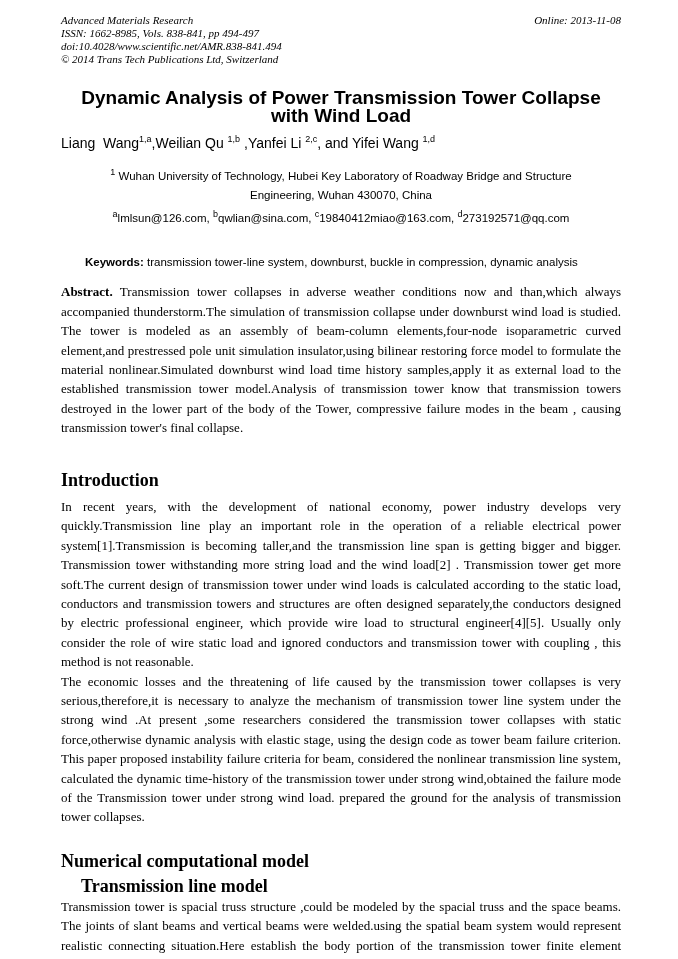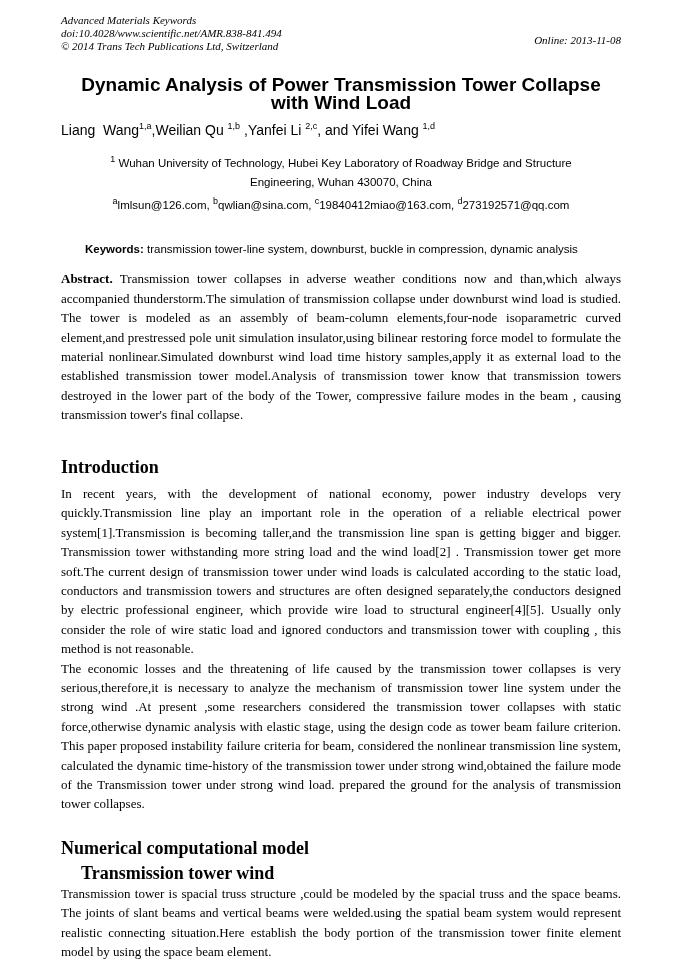--- a/index.html
+++ b/index.html
@@ -20,21 +20,21 @@
   .header-row {
     display: flex;
     justify-content: space-between;
     align-items: flex-start;
     font-family: "Liberation Serif", serif;
     font-style: italic;
     font-size: 11px;
     line-height: 13px;
   }
   .header-left div { white-space: nowrap; }
-  .header-right { white-space: nowrap; margin-top: 20px; }
+  .header-right { white-space: nowrap; }
   
   .title {
     margin: 23px auto 0 auto;
     text-align: center;
     font-family: "Liberation Sans", sans-serif;
     font-weight: bold;
     font-size: 19px;
     line-height: 18px;
     padding: 0 8px;
   }
@@ -90,21 +90,22 @@
   .sub-heading { margin-top: 6px; text-indent: 20px; }
   .run-in { font-weight: bold; }
 </style>
 </head>
 <body>
 
 <div class="page">
 
   <div class="header-row">
     <div class="header-left">
-      <div>Advanced Materials Keywords</div>
+      <div>Advanced Materials Research</div>
+      <div>ISSN: 1662-8985, Vols. 838-841, pp 494-497</div>
       <div>doi:10.4028/www.scientific.net/AMR.838-841.494</div>
       <div>© 2014 Trans Tech Publications Ltd, Switzerland</div>
     </div>
     <div class="header-right">Online: 2013-11-08</div>
   </div>
 
   <div class="title">Dynamic Analysis of Power Transmission Tower Collapse with Wind Load</div>
 
   <div class="authors"><span>Liang  Wang</span><sup>1,a</sup><span>,</span><span>Weilian Qu </span><sup>1,b</sup><span> ,</span><span>Yanfei Li </span><sup>2,c</sup><span>, and </span><span>Yifei Wang </span><sup>1,d</sup></div>
 
@@ -114,16 +115,16 @@
 
   <div class="keywords"><span class="run-in">Keywords:</span><span> transmission tower-line system, downburst, buckle in compression, dynamic analysis</span></div>
 
   <p class="body-text abstract-para"><span class="run-in">Abstract.</span><span> Transmission tower collapses in adverse weather conditions now and than,which always accompanied thunderstorm.The simulation of transmission collapse under downburst wind load is studied. The tower is modeled as an assembly of beam-column elements,four-node isoparametric curved element,and prestressed pole unit simulation insulator,using bilinear restoring force model to formulate the material nonlinear.Simulated downburst wind load time history samples,apply it as external load to the established transmission tower model.Analysis of transmission tower know that transmission towers destroyed in the lower part of the body of the Tower, compressive failure modes in the beam , causing transmission tower's final collapse.</span></p>
 
   <h2 class="section-heading intro-heading">Introduction</h2>
   <p class="body-text">In recent years, with the development of national economy, power industry develops very quickly.Transmission line play an important role in the operation of a reliable electrical power system[1].Transmission is becoming taller,and the transmission line span is getting bigger and bigger. Transmission tower withstanding more string load and the wind load[2] . Transmission tower get more soft.The current design of transmission tower under wind loads is calculated according to the static load, conductors and transmission towers and structures are often designed separately,the conductors designed by electric professional engineer, which provide wire load to structural engineer[4][5]. Usually only consider the role of wire static load and ignored conductors and transmission tower with coupling , this method is not reasonable.</p>
   <p class="body-text">The economic losses and the threatening of life caused by the transmission tower collapses is very serious,therefore,it is necessary to analyze the mechanism of transmission tower line system under the strong wind .At present ,some researchers considered the transmission tower collapses with static force,otherwise dynamic analysis with elastic stage, using the design code as tower beam failure criterion. This paper proposed instability failure criteria for beam, considered the nonlinear transmission line system, calculated the dynamic time-history of the transmission tower under strong wind,obtained the failure mode of the Transmission tower under strong wind load. prepared the ground for the analysis of transmission tower collapses.</p>
 
   <h2 class="section-heading numerical-heading">Numerical computational model</h2>
-  <h2 class="section-heading sub-heading">Transmission tower wind</h2>
+  <h2 class="section-heading sub-heading">Transmission line model</h2>
   <p class="body-text">Transmission tower is  spacial truss structure ,could be modeled by the spacial truss and the space beams. The joints of slant beams and vertical beams were welded.using the spatial beam system would represent realistic connecting situation.Here establish the body portion of the transmission tower finite element model by using the space beam element.</p>
 
 </div>
 
 </body></html>

